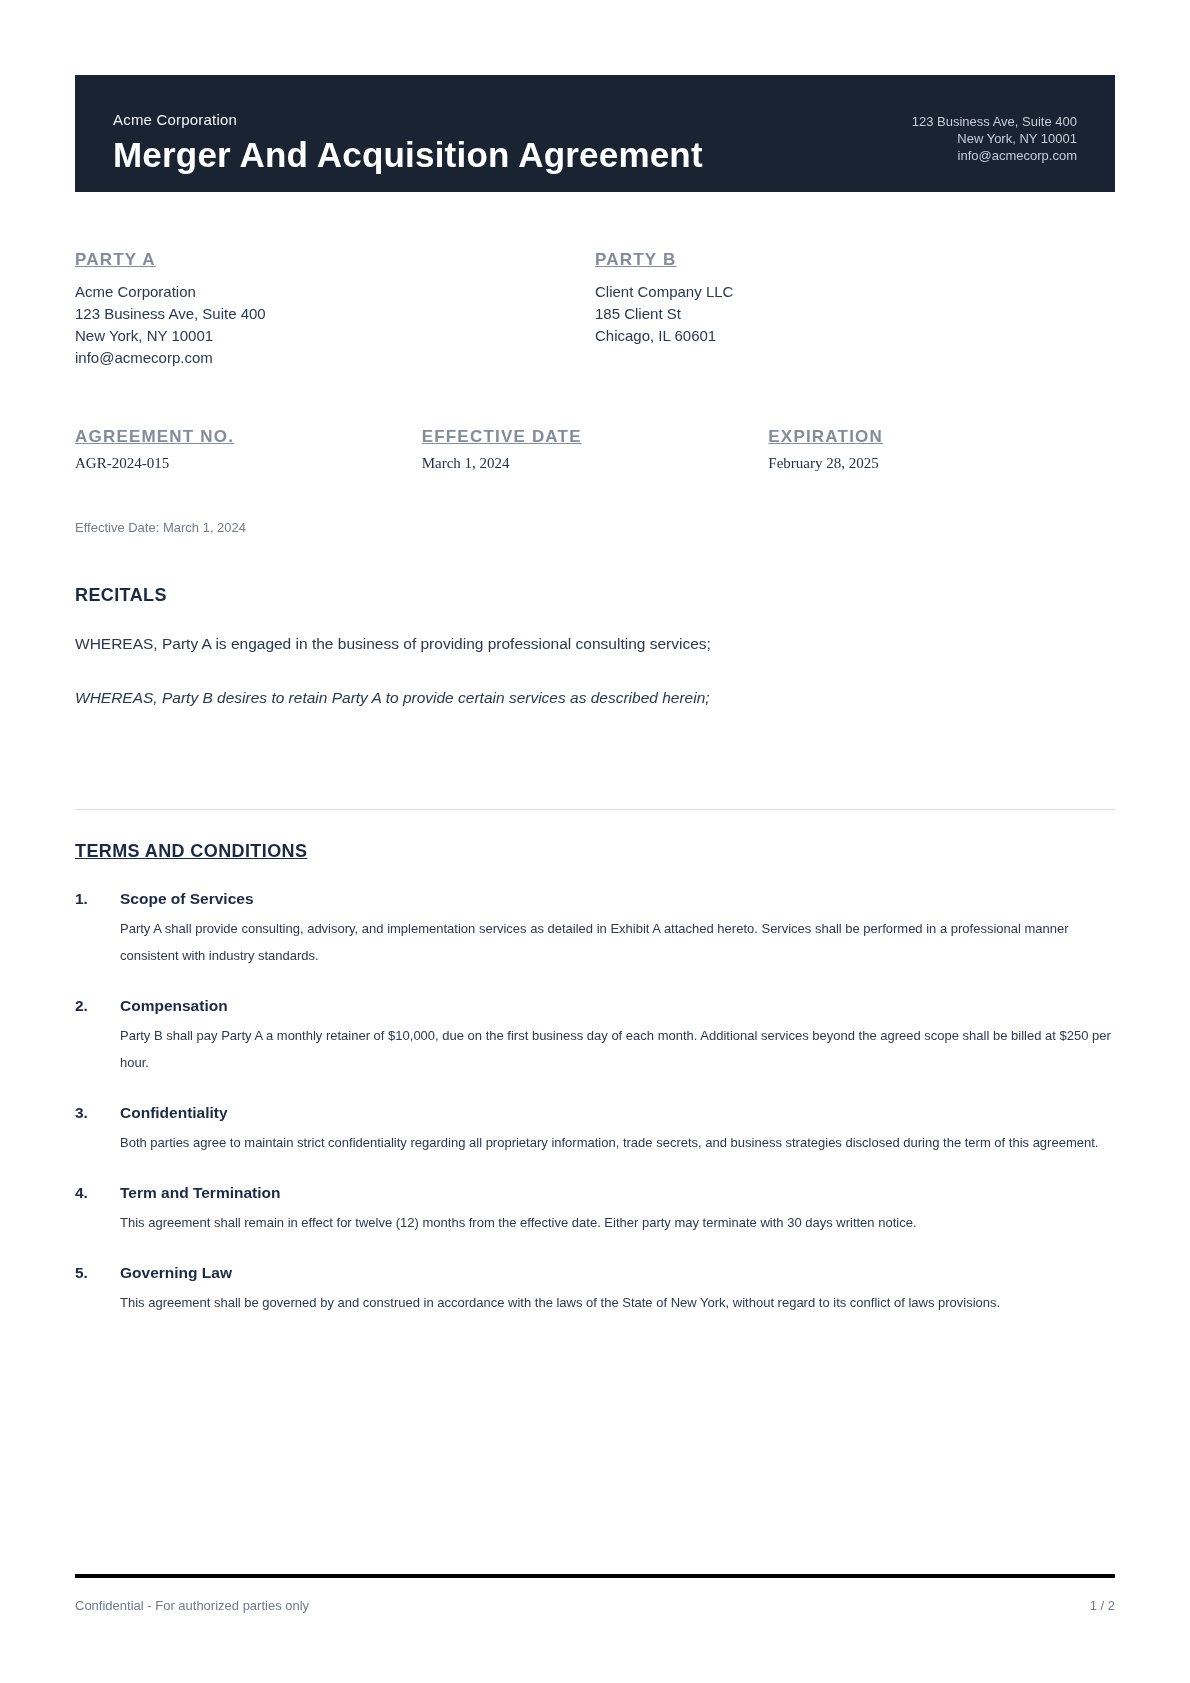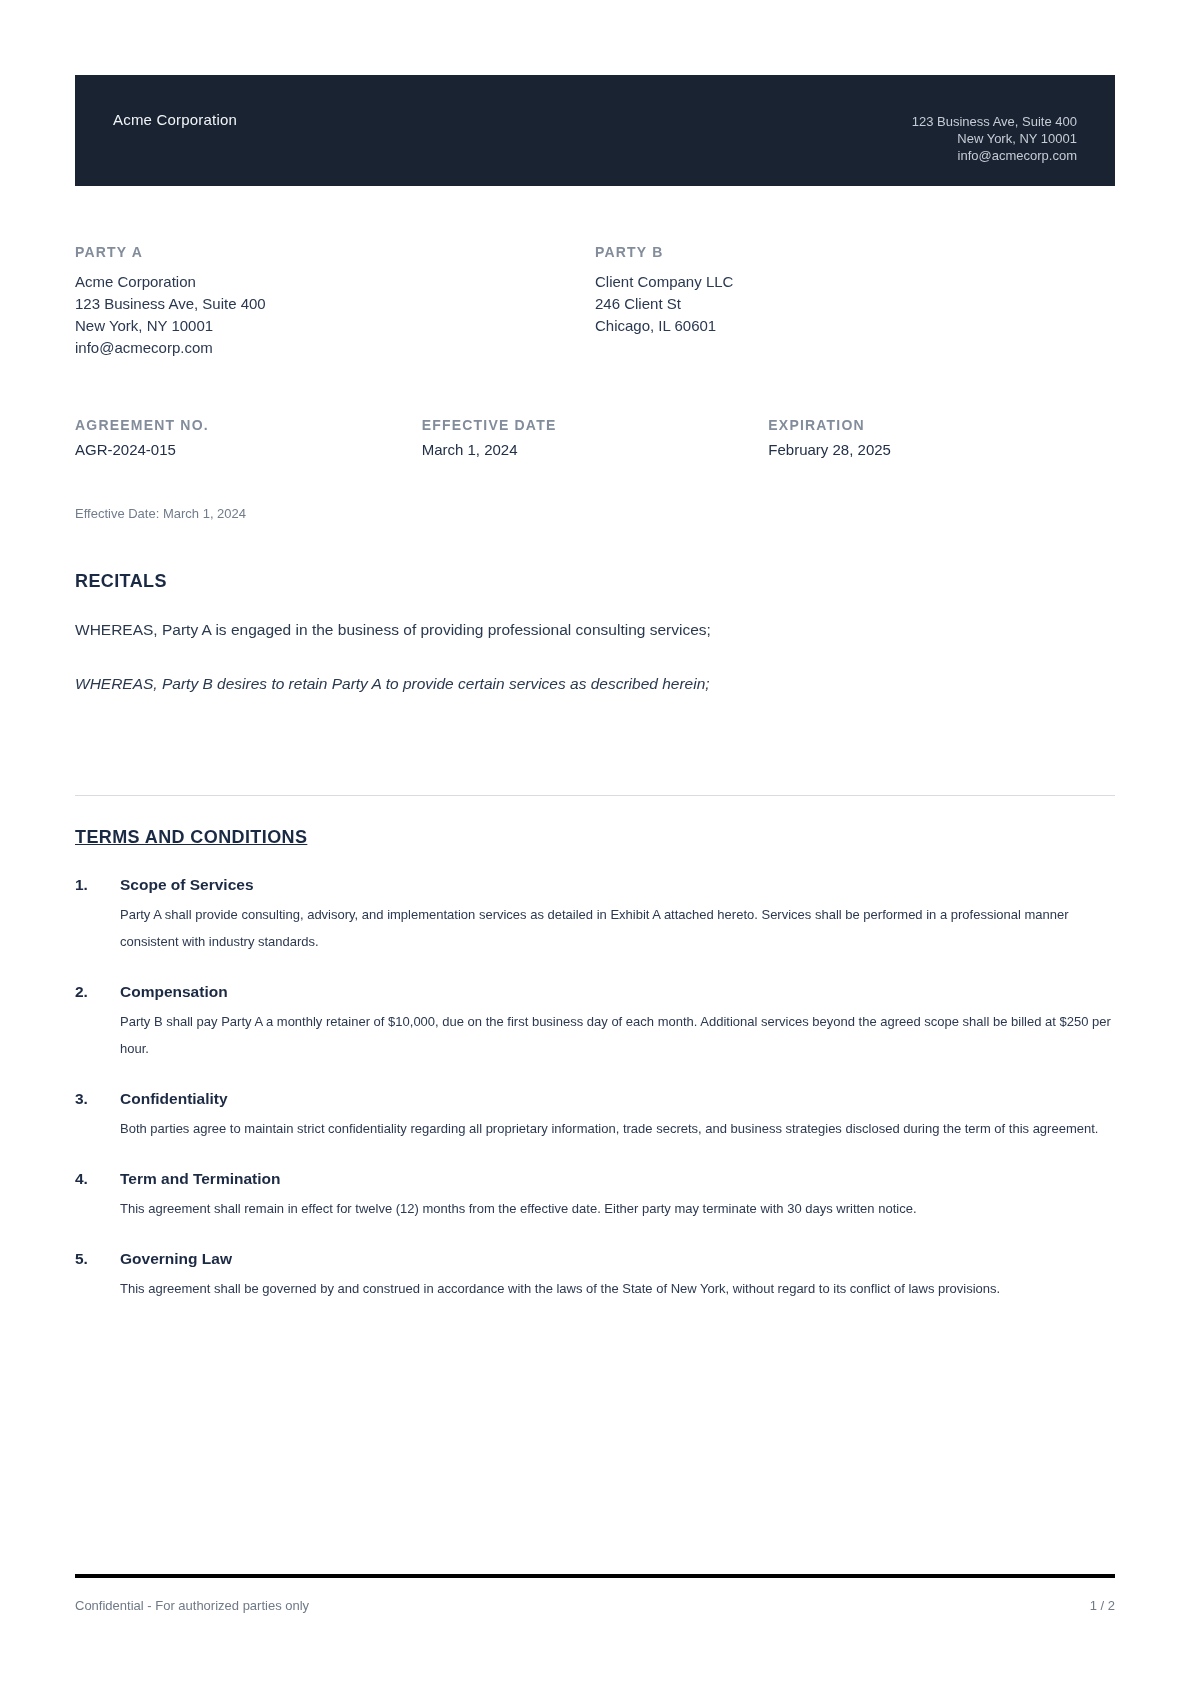--- a/index.html
+++ b/index.html
@@ -48,25 +48,26 @@
     text-align: right;
     font-size: 13px;
     line-height: 17px;
     color: #c6ccd6;
     padding-top: 2px;
     white-space: nowrap;
   }
 
   
   .mini-label {
-    font-size: 14px;
+    font-size: 17px;
     font-weight: 700;
     letter-spacing: 1.2px;
     color: #828c9b;
     text-transform: uppercase;
+    text-decoration: underline;
   }
 
   
   .parties {
     display: grid;
     grid-template-columns: 1fr 1fr;
     margin-top: 58px;
   }
   .party .mini-label { margin-bottom: 11px; }
   .party-line {
@@ -78,20 +79,21 @@
   
   .meta-row {
     display: grid;
     grid-template-columns: 1fr 1fr 1fr;
     margin-top: 58px;
   }
   .meta-col .mini-label { margin-bottom: 8px; }
   .meta-value {
     font-size: 15px;
     color: #223048;
+    font-family: Liberation Serif, serif;
   }
 
   
   .effective-line {
     margin-top: 48px;
     font-size: 13px;
     color: #717c8c;
   }
 
   .section-heading {
@@ -155,40 +157,41 @@
   }
 </style>
 </head>
 <body>
 
 <div class="page">
 
   <header class="band">
     <div class="band-left">
       <div class="company">Acme Corporation</div>
+      <h1 class="doc-title">Merger And Acquisition Agreement</h1>
     </div>
     <div class="band-right">
       <div>123 Business Ave, Suite 400</div>
       <div>New York, NY 10001</div>
       <div>info@acmecorp.com</div>
     </div>
   </header>
 
   <section class="parties">
     <div class="party">
       <div class="mini-label">PARTY A</div>
       <div class="party-line">Acme Corporation</div>
       <div class="party-line">123 Business Ave, Suite 400</div>
       <div class="party-line">New York, NY 10001</div>
       <div class="party-line">info@acmecorp.com</div>
     </div>
     <div class="party">
       <div class="mini-label">PARTY B</div>
       <div class="party-line">Client Company LLC</div>
-      <div class="party-line">246 Client St</div>
+      <div class="party-line">185 Client St</div>
       <div class="party-line">Chicago, IL 60601</div>
     </div>
   </section>
 
   <section class="meta-row">
     <div class="meta-col">
       <div class="mini-label">AGREEMENT NO.</div>
       <div class="meta-value">AGR-2024-015</div>
     </div>
     <div class="meta-col">

